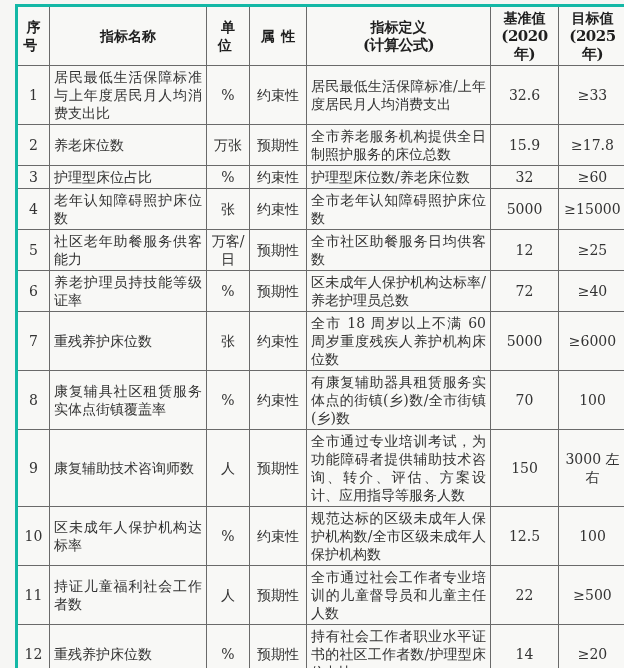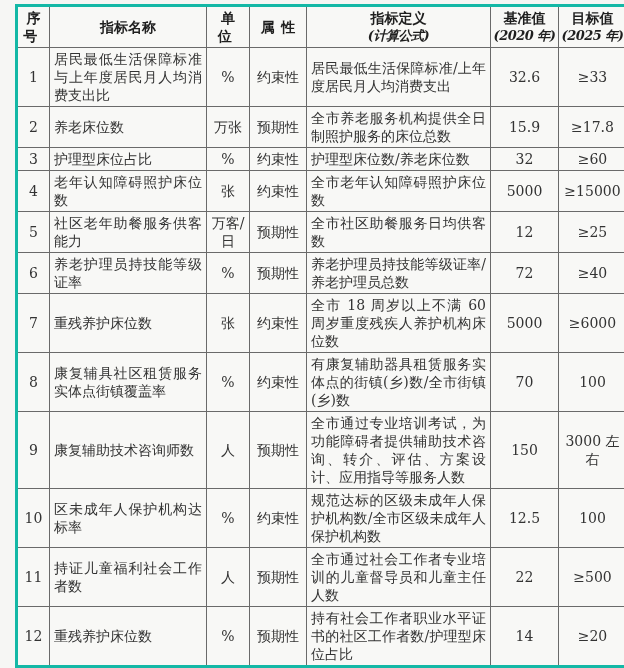--- a/index.html
+++ b/index.html
@@ -38,23 +38,22 @@
     text-align: center;
     vertical-align: middle;
     word-break: break-all;
   }
   thead th {
     font-weight: bold;
     color: #1f1f1f;
     padding: 2px 1px;
   }
   thead .sub {
-    font-size: 13px;
+    font-size: 15px;
     letter-spacing: -0.5px;
-    font-style: italic;
   }
   th.spread {
     letter-spacing: 0.45em;
     text-indent: 0.45em;
   }
   td.c-name, td.c-def {
     text-align: justify;
     text-justify: inter-character;
   }
   td.c-unit {
@@ -157,21 +156,21 @@
           <td class="c-attr">预期性</td>
           <td class="c-def">全市社区助餐服务日均供客数</td>
           <td class="c-base">12</td>
           <td class="c-target">≥25</td>
         </tr>
         <tr>
           <td class="c-no">6</td>
           <td class="c-name">养老护理员持技能等级证率</td>
           <td class="c-unit">%</td>
           <td class="c-attr">预期性</td>
-          <td class="c-def">养老护理员持技能等级证率/养老护理员总数</td>
+          <td class="c-def">区未成年人保护机构达标率/养老护理员总数</td>
           <td class="c-base">72</td>
           <td class="c-target">≥40</td>
         </tr>
         <tr>
           <td class="c-no">7</td>
           <td class="c-name">重残养护床位数</td>
           <td class="c-unit">张</td>
           <td class="c-attr">约束性</td>
           <td class="c-def">全市 18 周岁以上不满 60 周岁重度残疾人养护机构床位数</td>
           <td class="c-base">5000</td>

